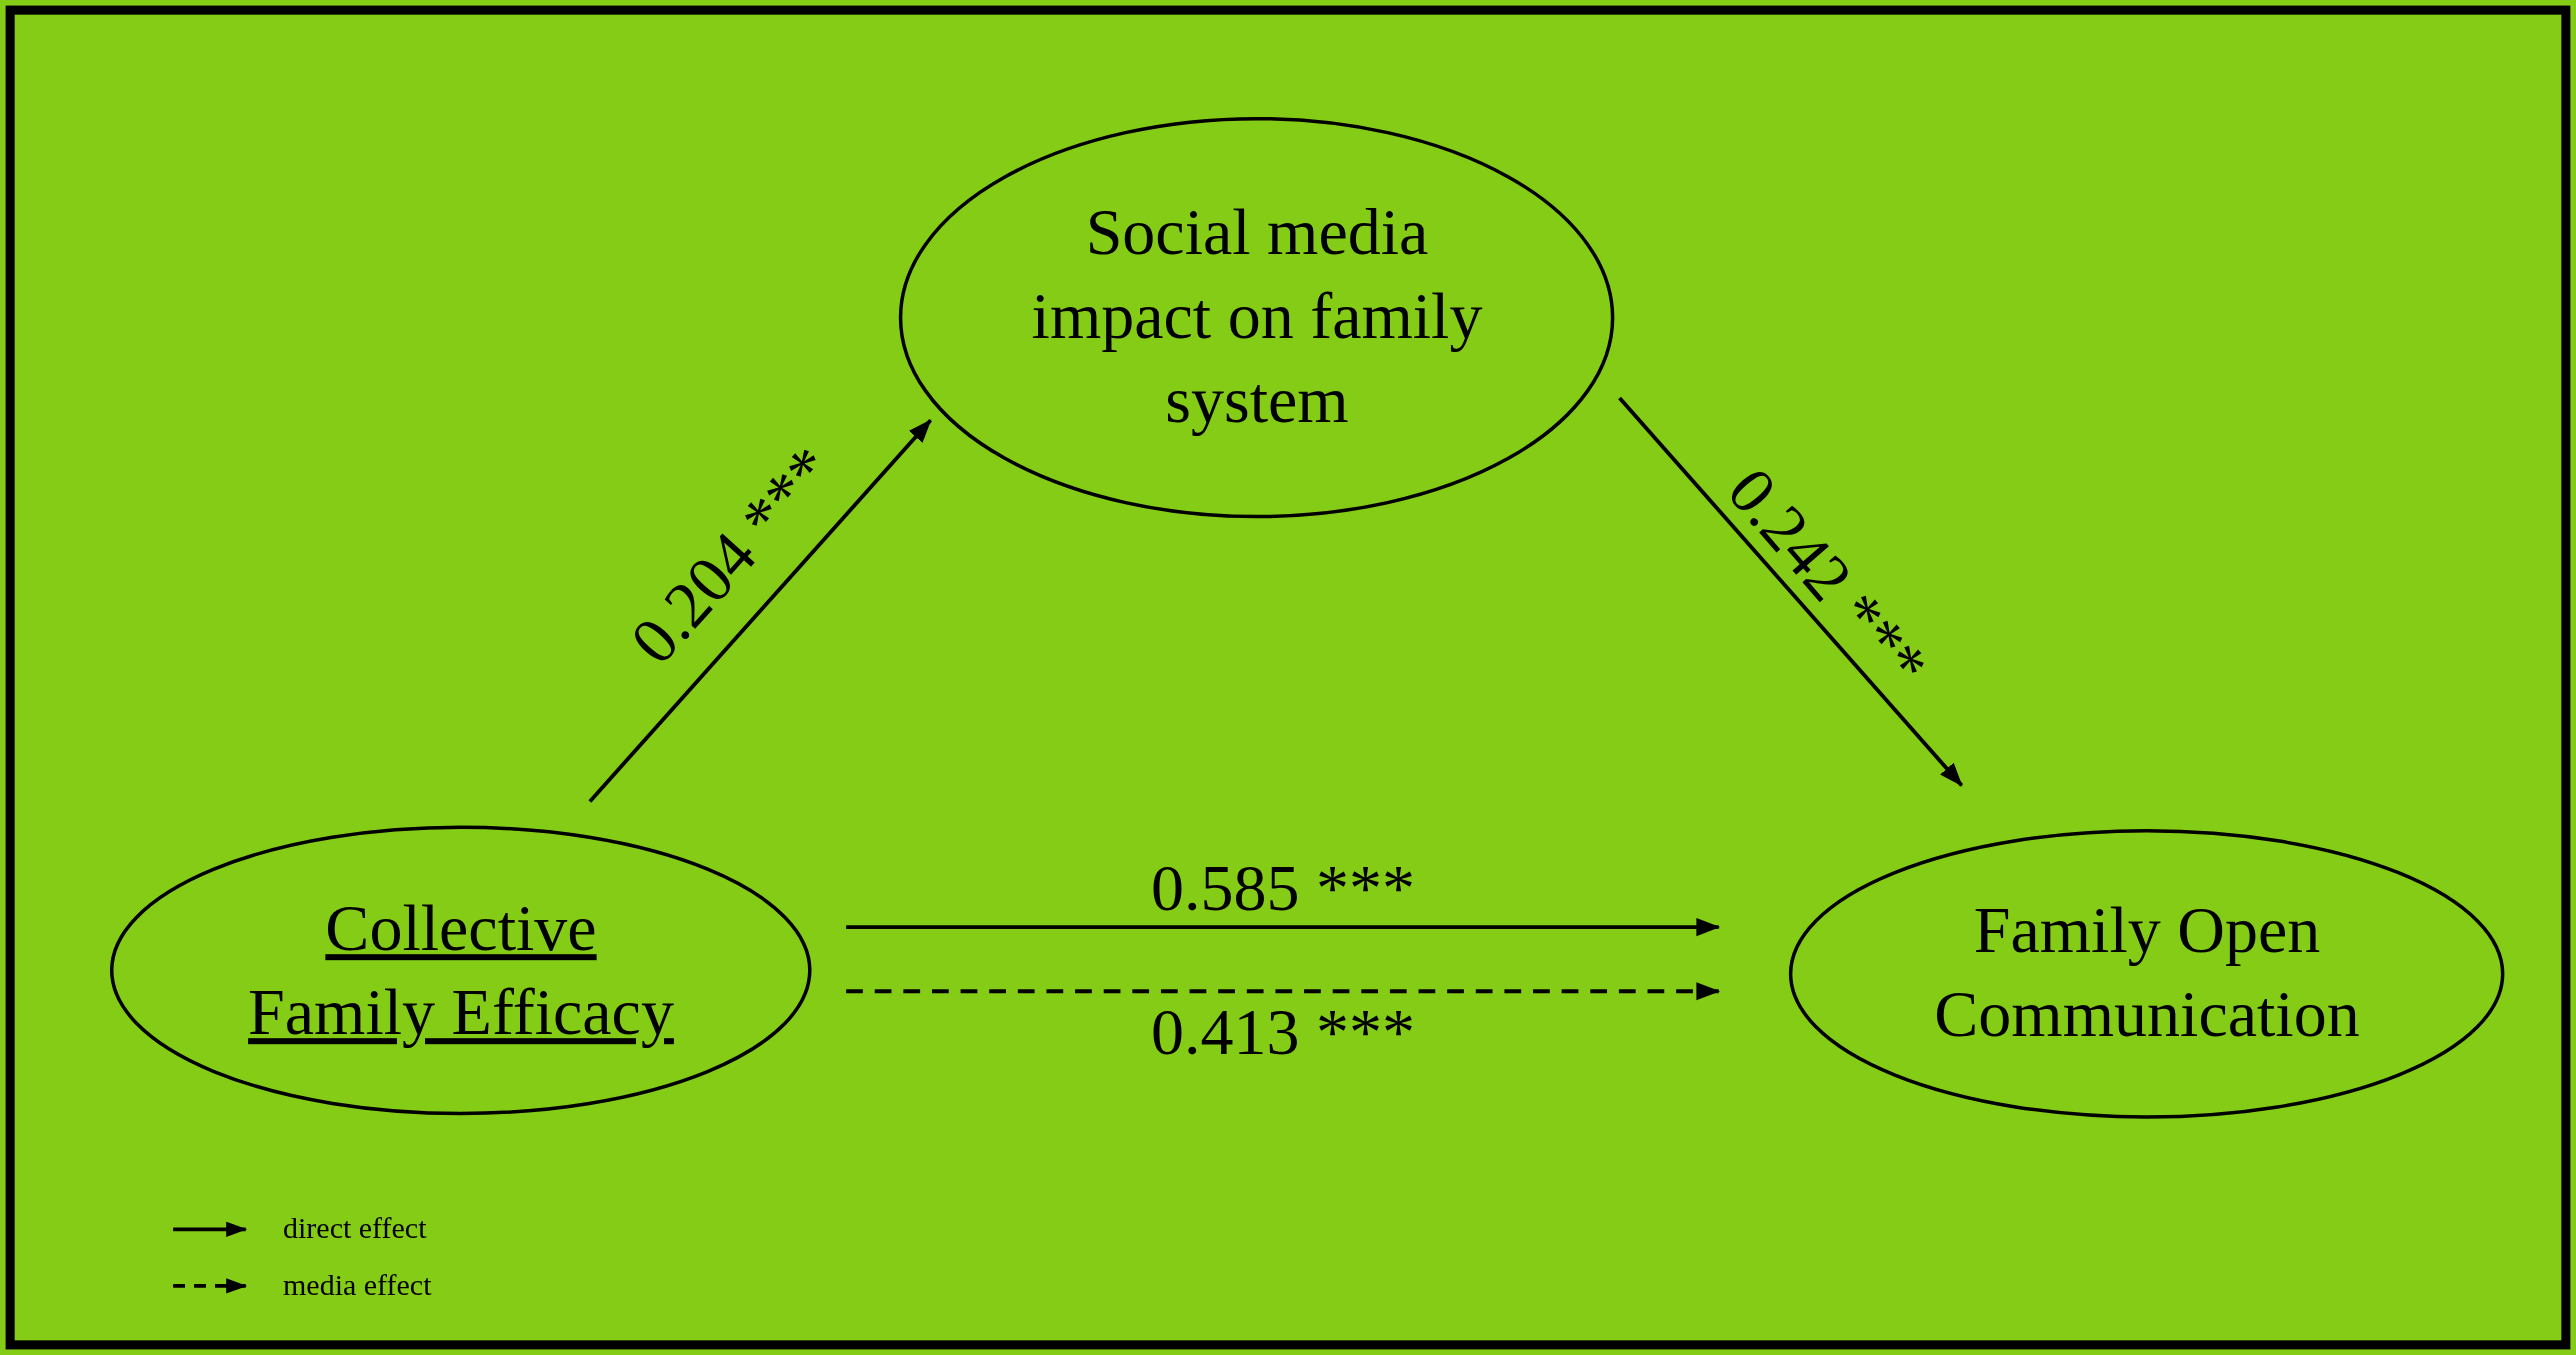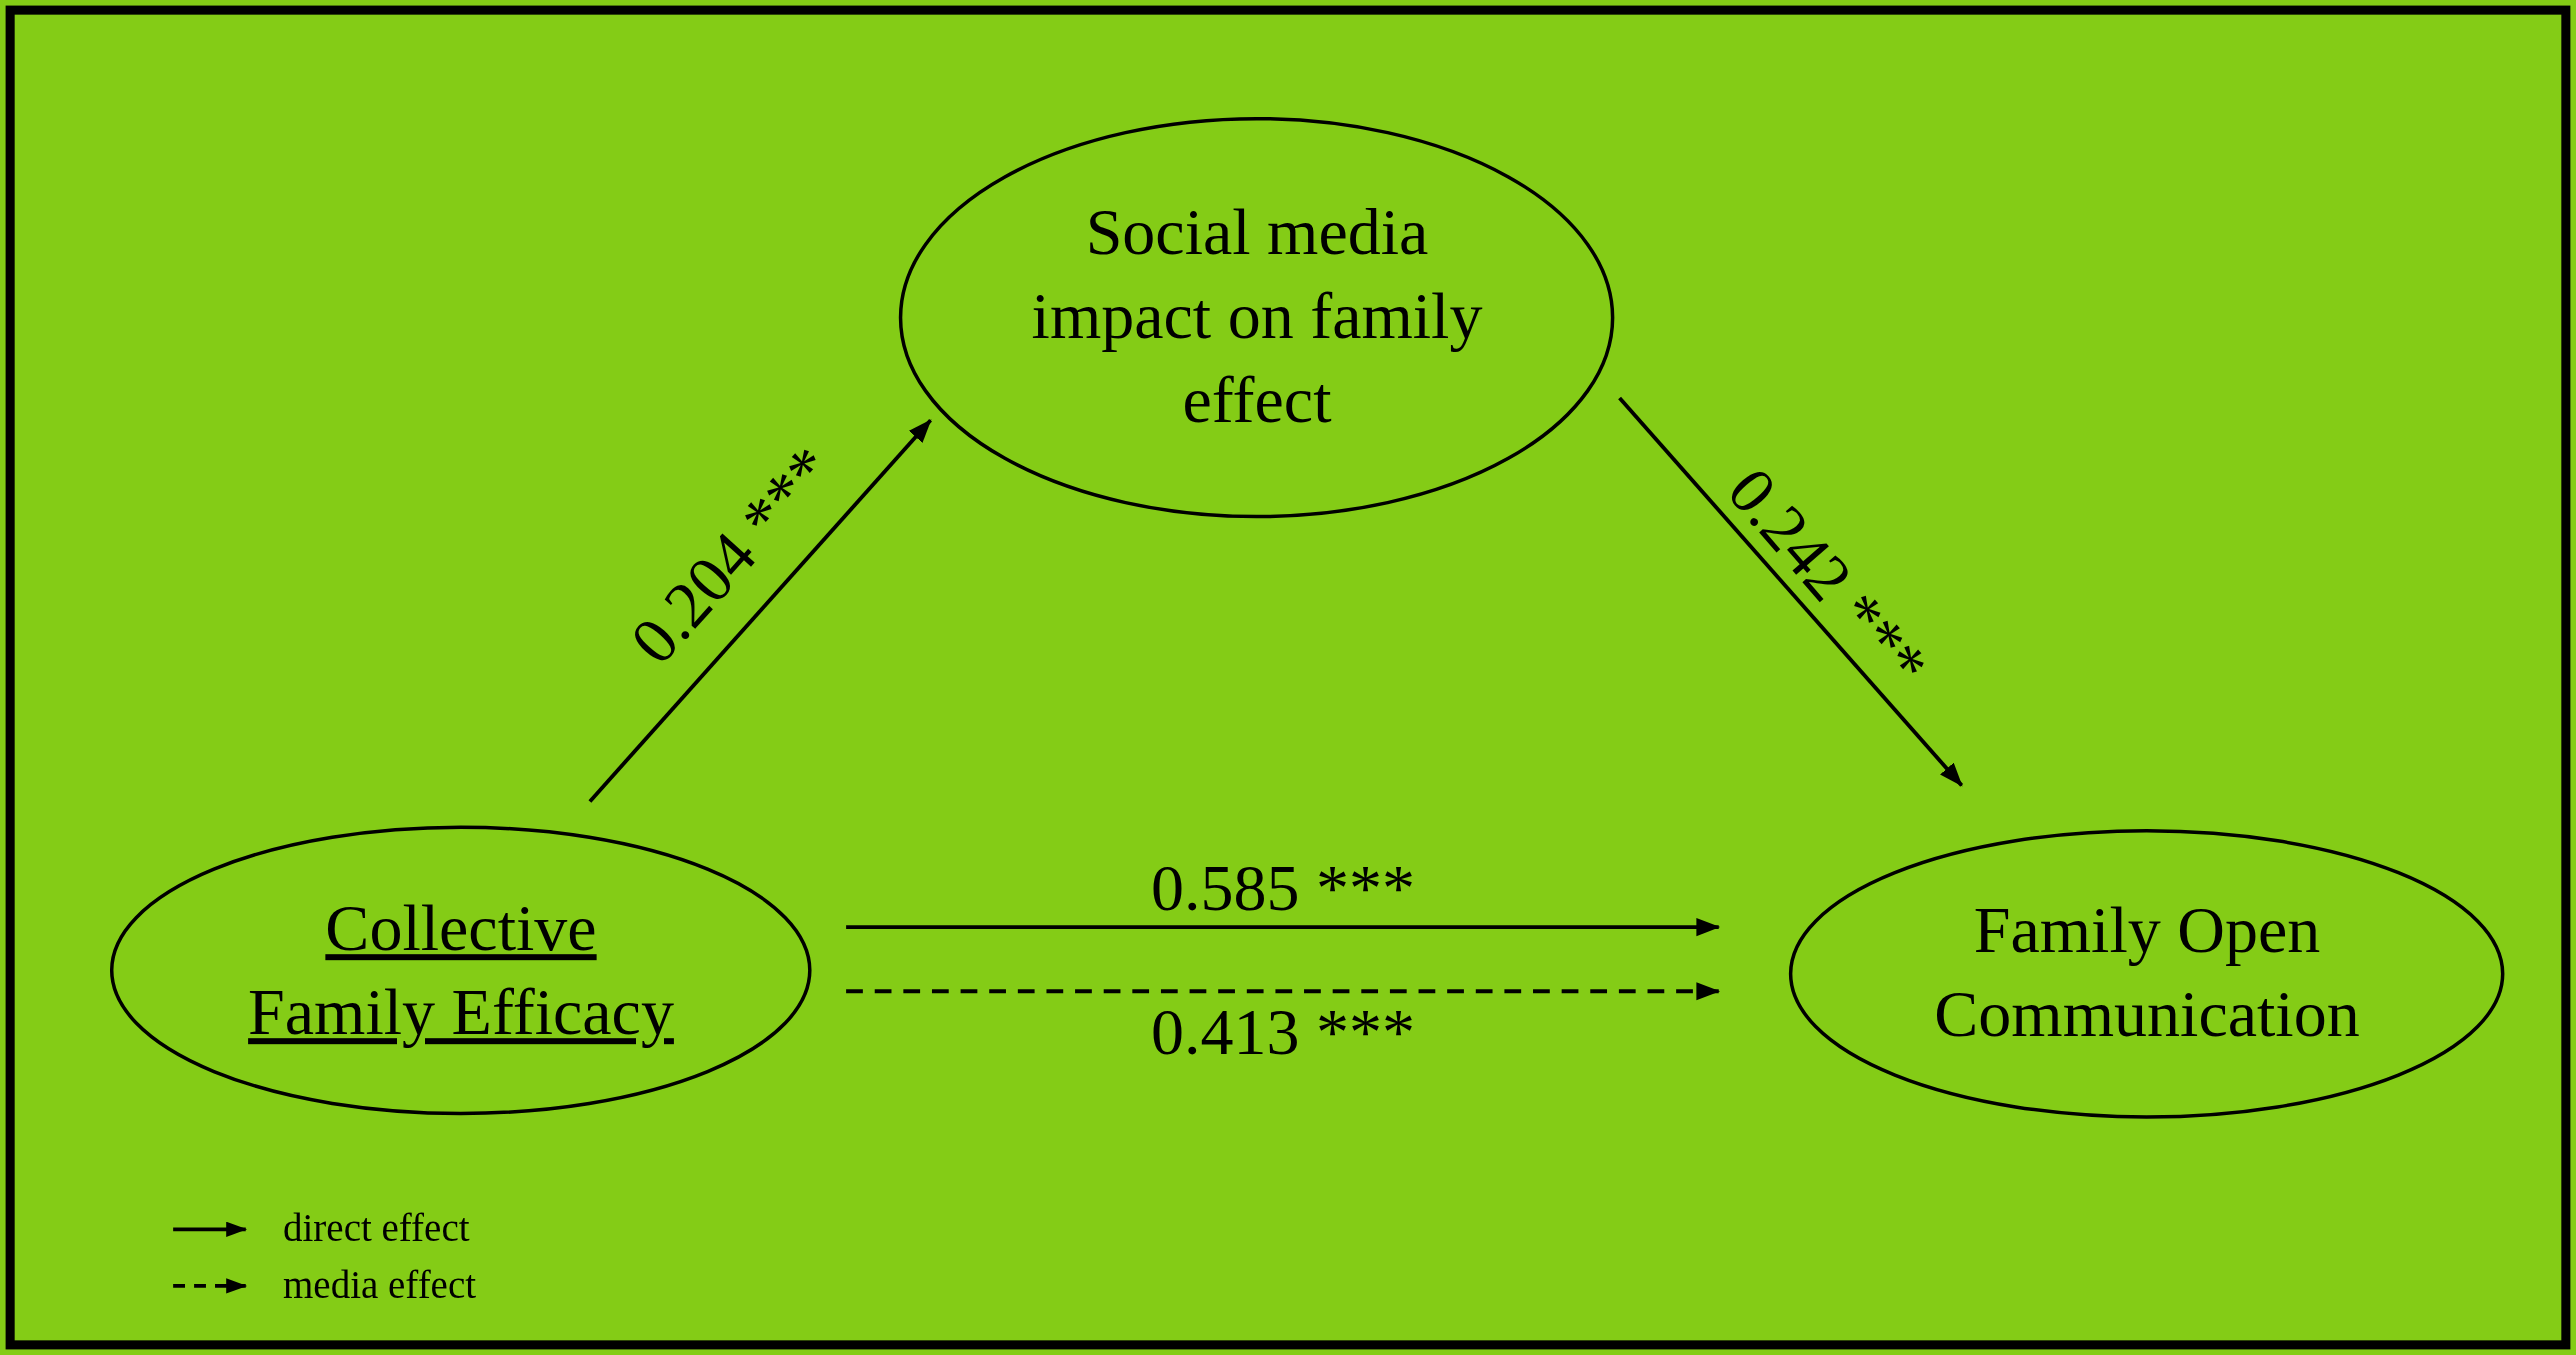--- a/index.html
+++ b/index.html
@@ -35,21 +35,21 @@
   .path-label {
     position: absolute;
     font-size: 66px;
     white-space: nowrap;
     transform: translate(-50%, -50%);
   }
   .path-label.rot-up   { transform: translate(-50%, -50%) rotate(-48deg); }
   .path-label.rot-down { transform: translate(-50%, -50%) rotate(49deg); }
   .legend-label {
     position: absolute;
-    font-size: 39px;
+    font-size: 30px;
     white-space: nowrap;
     transform: translate(0, -54%);
   }
 </style>
 </head>
 <body>
 
 <div class="canvas">
 
   <svg class="diagram-svg" viewBox="0 0 3690 1941">
@@ -73,21 +73,21 @@
     <line x1="1212" y1="1328" x2="2462" y2="1328" stroke="#000000" stroke-width="5.5" marker-end="url(#arrowhead)"></line>
     <line x1="1212" y1="1420" x2="2462" y2="1420" stroke="#000000" stroke-width="5.5" stroke-dasharray="24 17" marker-end="url(#arrowhead)"></line>
 
     <line x1="248" y1="1761" x2="352" y2="1761" stroke="#000000" stroke-width="5.5" marker-end="url(#arrowhead-sm)"></line>
     <line x1="248" y1="1842" x2="352" y2="1842" stroke="#000000" stroke-width="5.5" stroke-dasharray="17 13" marker-end="url(#arrowhead-sm)"></line>
   </svg>
 
   <div class="node-label" style="left:1257px; top:316px;">
     <span>Social media</span>
     <span>impact on family</span>
-    <span>effect</span>
+    <span>system</span>
   </div>
 
   <div class="node-label" style="left:461px; top:970px;text-decoration:underline;">
     <span>Collective</span>
     <span>Family Efficacy</span>
   </div>
 
   <div class="node-label" style="left:2147px; top:972px;">
     <span>Family Open</span>
     <span>Communication</span>

